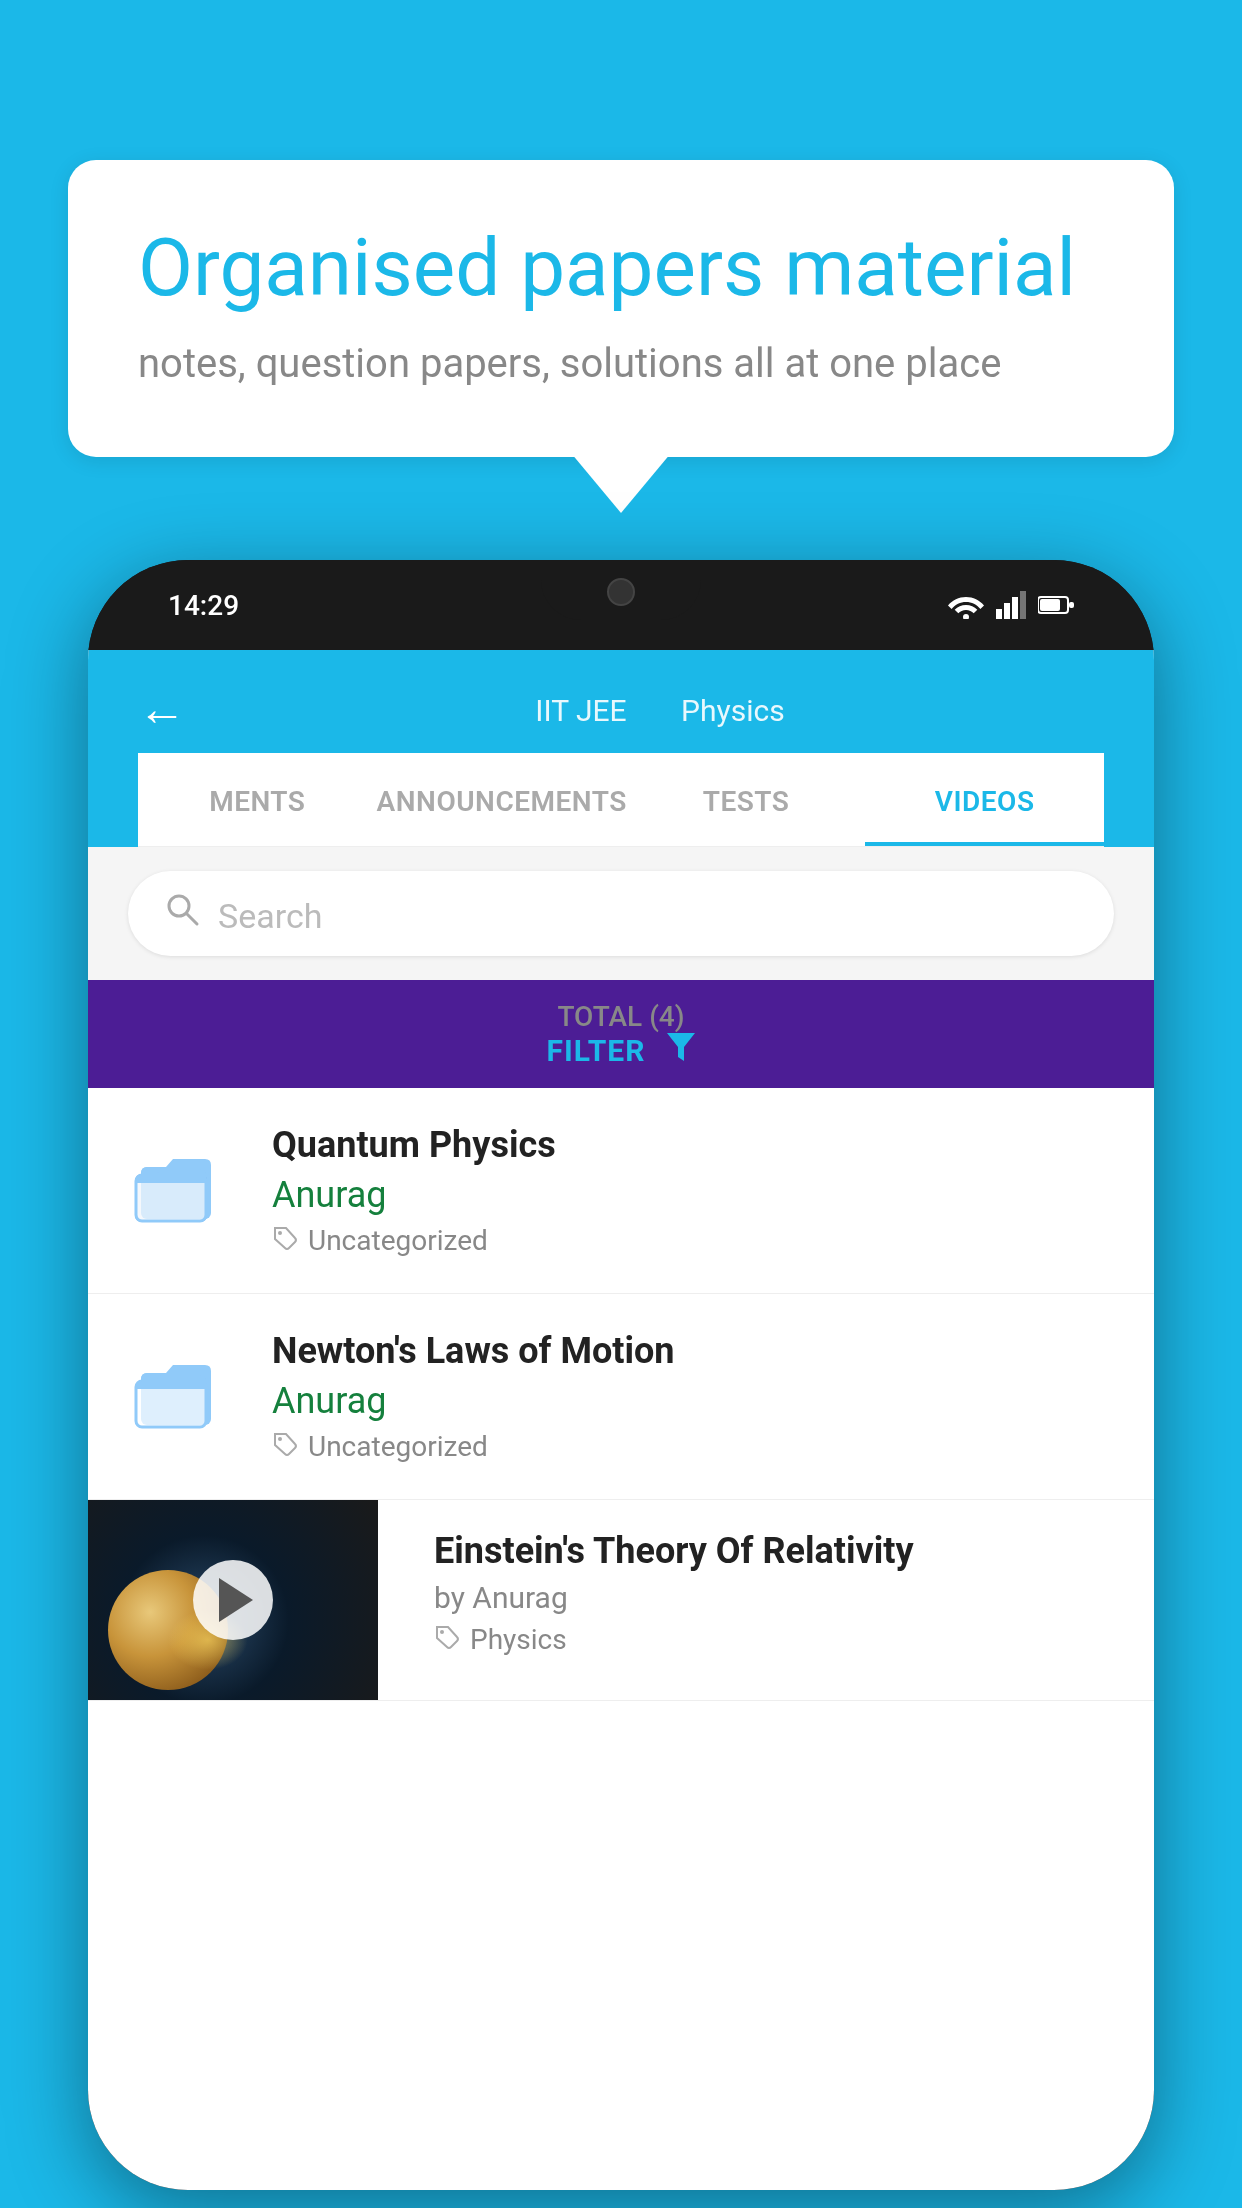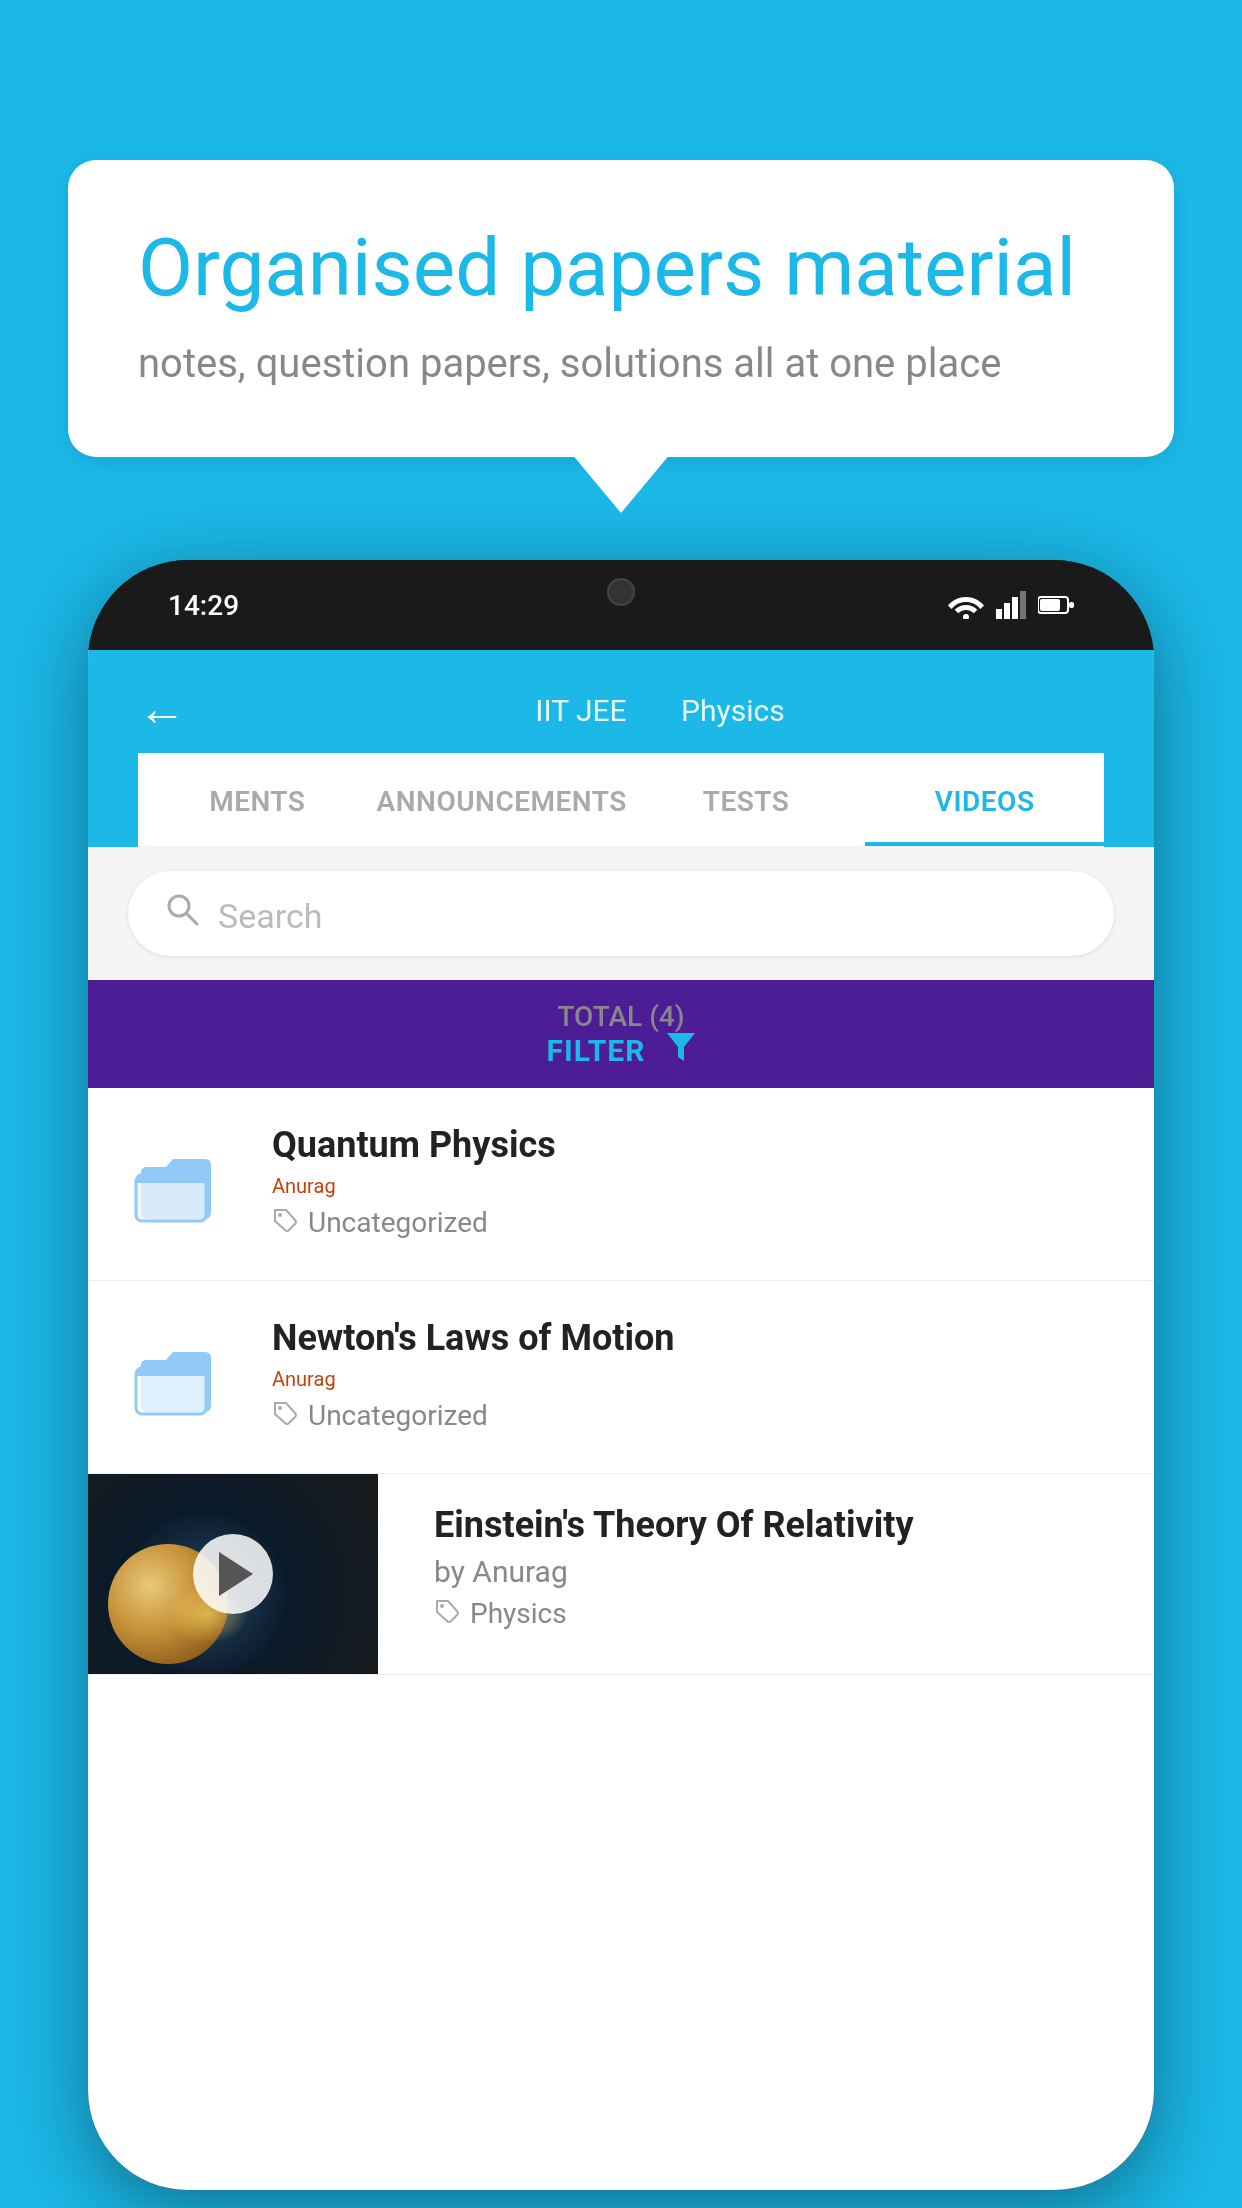--- a/index.html
+++ b/index.html
@@ -279,22 +279,22 @@
     }
 
     .item-title {
       font-size: 36px;
       font-weight: 700;
       color: #222;
       margin-bottom: 8px;
     }
 
     .item-author {
-      font-size: 20px;
-      color: #c2410c;
+      font-size: 36px;
+      color: #15803d;
       margin-bottom: 8px;
     }
 
     .item-tag {
       display: flex;
       align-items: center;
       gap: 10px;
       color: #888;
       font-size: 28px;
     }

